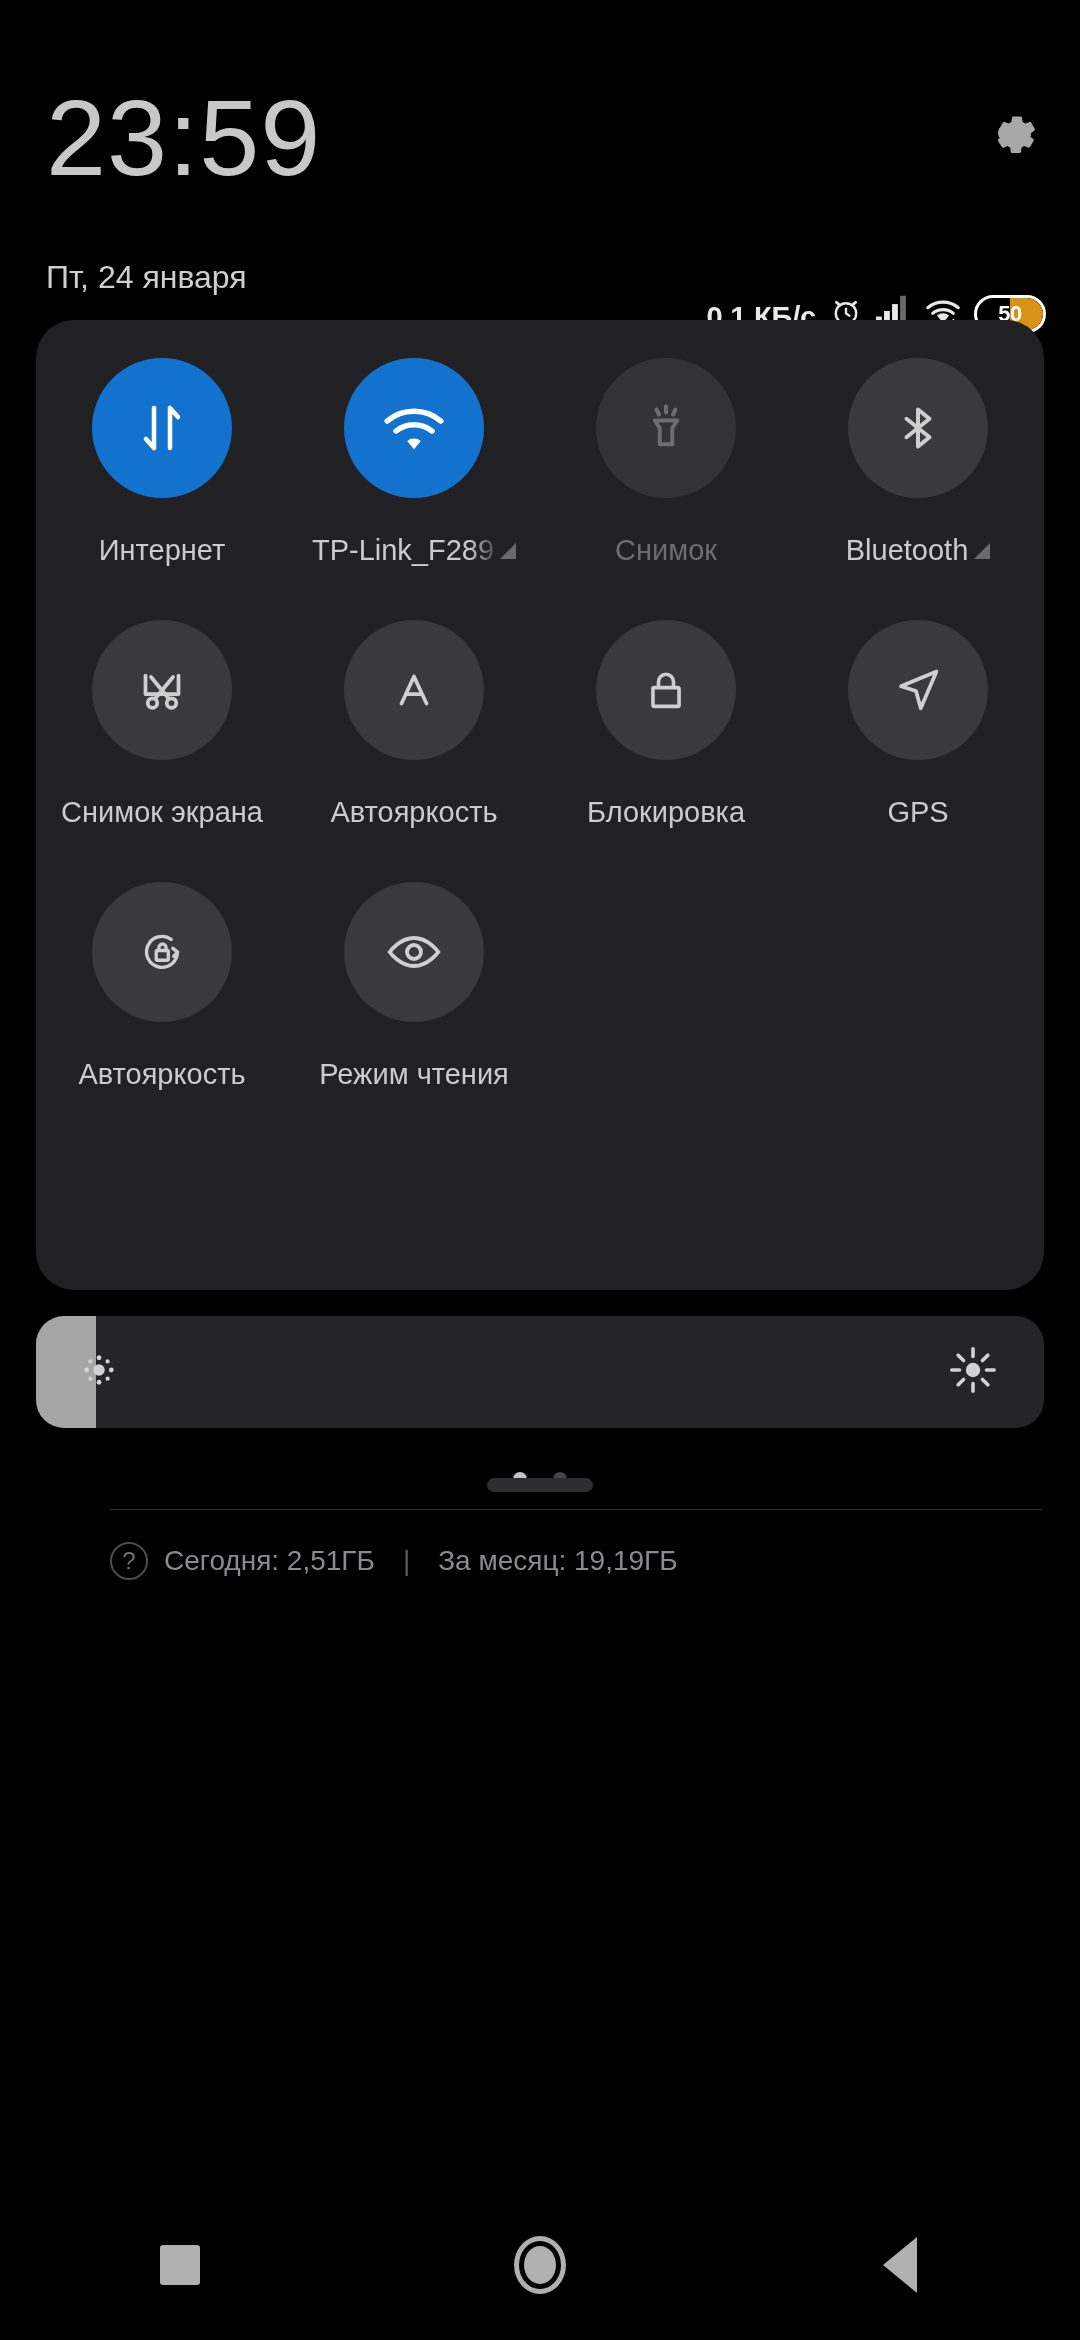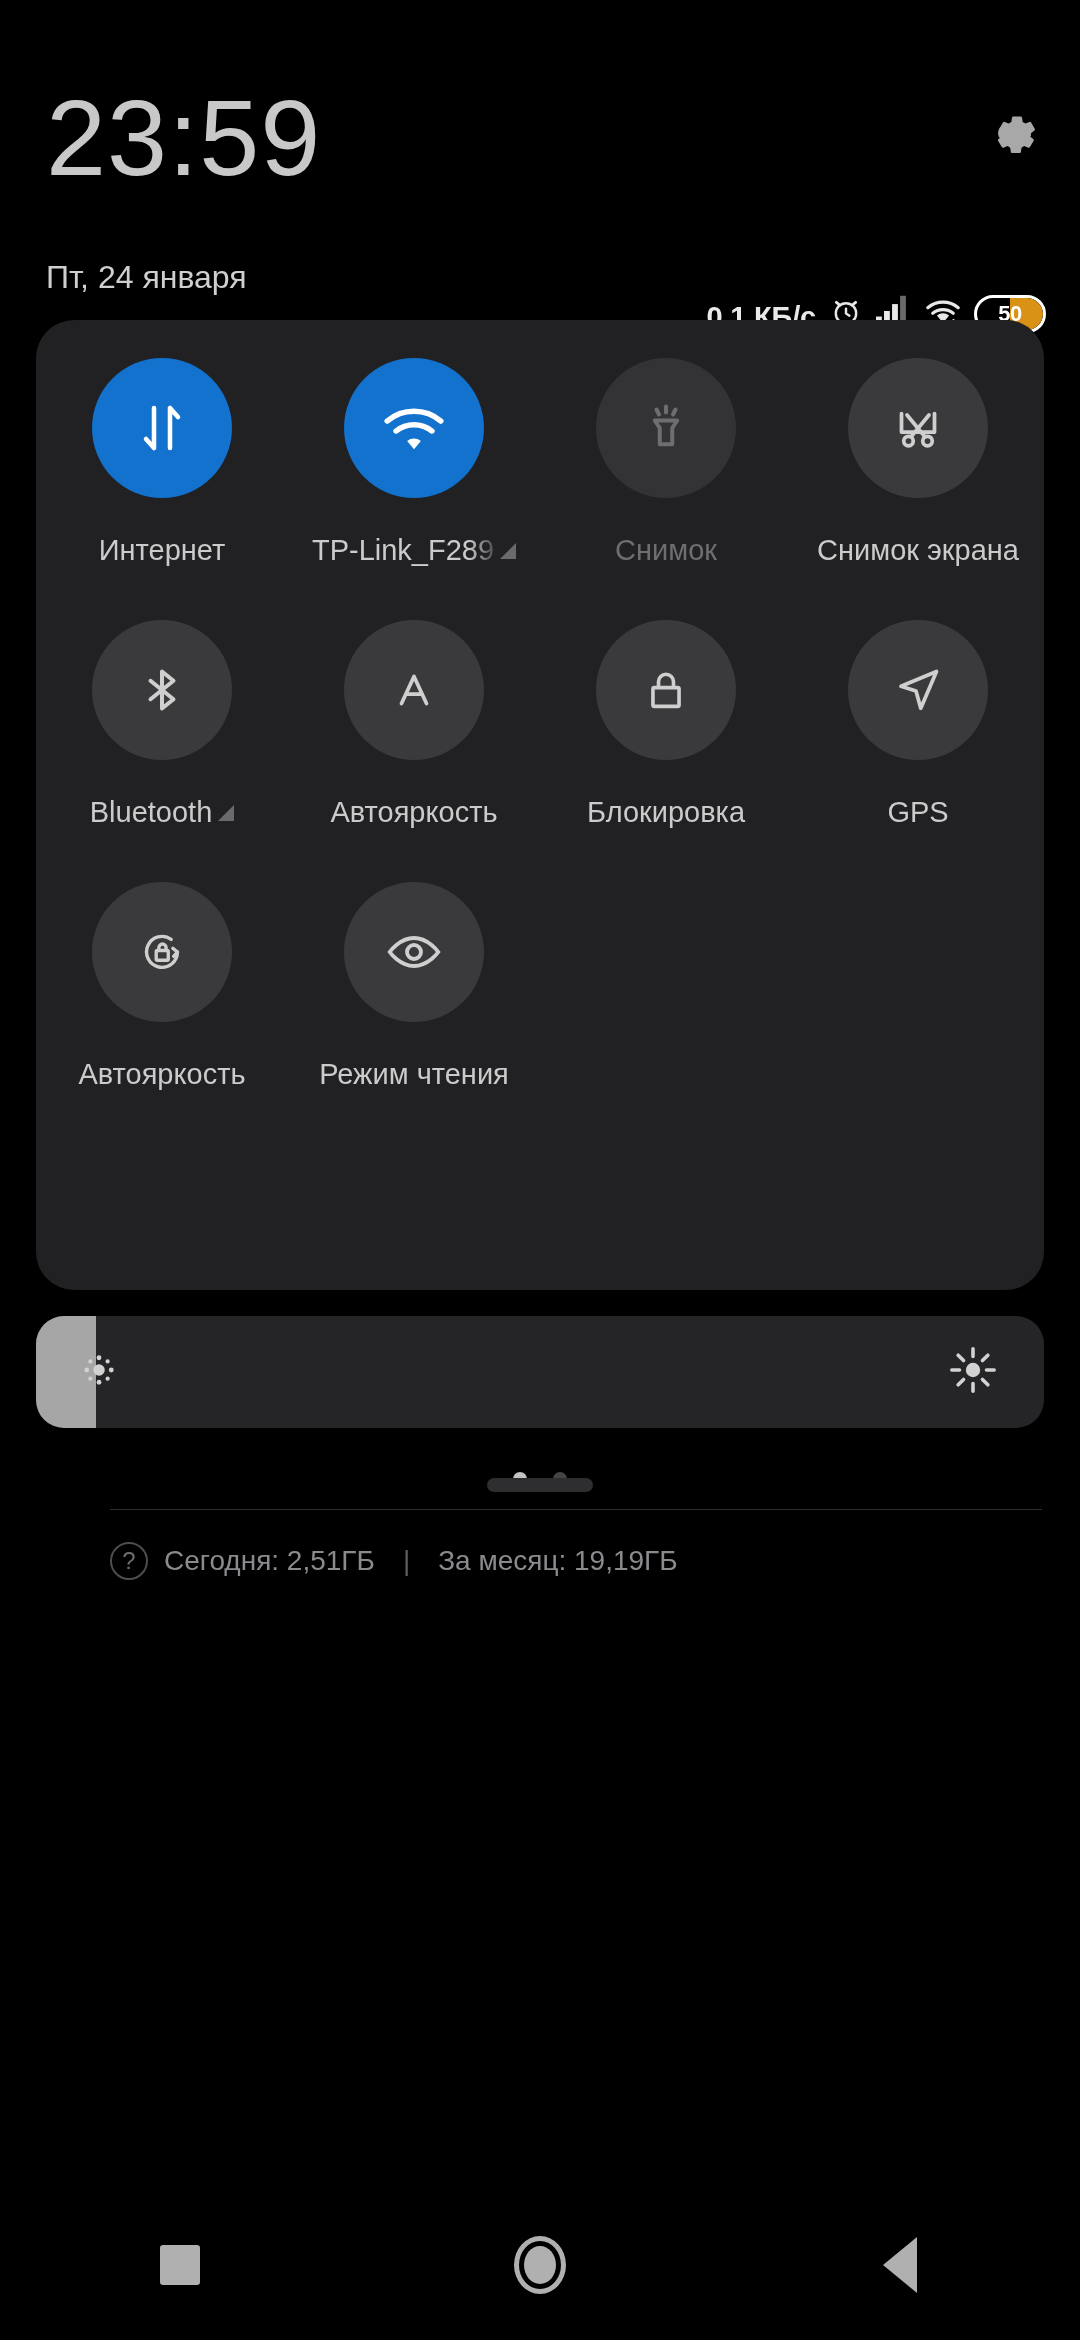--- a/index.html
+++ b/index.html
@@ -279,44 +279,44 @@
         </div>
         <div class="tile-label-wrap">
           <span class="tile-label dim-text">Снимок</span>
         </div>
       </div>
 
 
       <div class="tile">
         <div class="tile-circle">
           <span>
+            <svg width="60" height="60" viewBox="0 0 24 24" fill="none" stroke="#cfcfcf" stroke-width="1.6" stroke-linecap="round" stroke-linejoin="round">
+              <path d="M7.4 8.3L16.6 15.7 12 19.4V4.6l4.6 3.7L7.4 15.7"></path>
+            </svg>
+          </span>
+        </div>
+        <div class="tile-label-wrap">
+          <span class="tile-label">Bluetooth</span>
+          <span class="expand-tri"></span>
+        </div>
+      </div>
+
+      <div class="tile">
+        <div class="tile-circle">
+          <span>
             <svg width="60" height="60" viewBox="0 0 24 24" fill="none" stroke="#cfcfcf" stroke-width="1.5" stroke-linecap="round" stroke-linejoin="round">
               <path d="M5.4 6.2v7.4h13.2V6.2"></path>
               <path d="M7.6 6.8l7.1 8.6M16.4 6.8l-7.1 8.6"></path>
               <circle cx="8.2" cy="17.2" r="1.9"></circle>
               <circle cx="15.8" cy="17.2" r="1.9"></circle>
             </svg>
           </span>
         </div>
         <div class="tile-label-wrap">
           <span class="tile-label">Снимок экрана</span>
-        </div>
-      </div>
-
-      <div class="tile">
-        <div class="tile-circle">
-          <span>
-            <svg width="60" height="60" viewBox="0 0 24 24" fill="none" stroke="#cfcfcf" stroke-width="1.6" stroke-linecap="round" stroke-linejoin="round">
-              <path d="M7.4 8.3L16.6 15.7 12 19.4V4.6l4.6 3.7L7.4 15.7"></path>
-            </svg>
-          </span>
-        </div>
-        <div class="tile-label-wrap">
-          <span class="tile-label">Bluetooth</span>
-          <span class="expand-tri"></span>
         </div>
       </div>
 
       <div class="tile">
         <div class="tile-circle">
           <span>
             <svg width="60" height="60" viewBox="0 0 24 24" fill="none" stroke="#cfcfcf" stroke-width="1.5" stroke-linecap="round" stroke-linejoin="round">
               <path d="M7 17.4L12 6.6l5 10.8M8.9 13.6h6.2"></path>
             </svg>
           </span>

